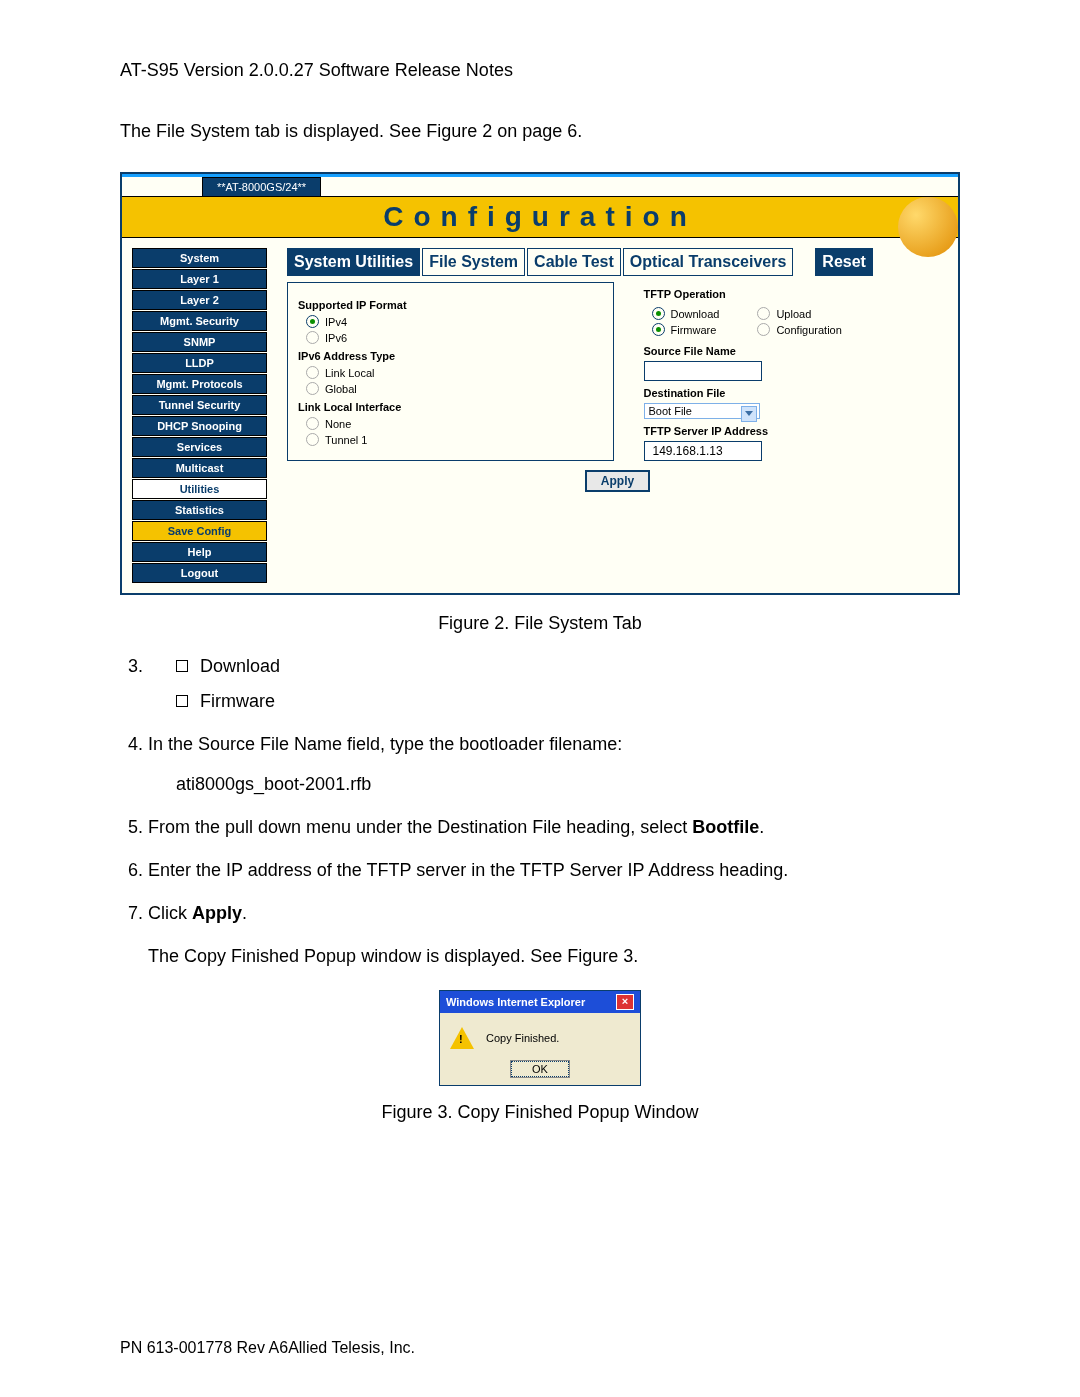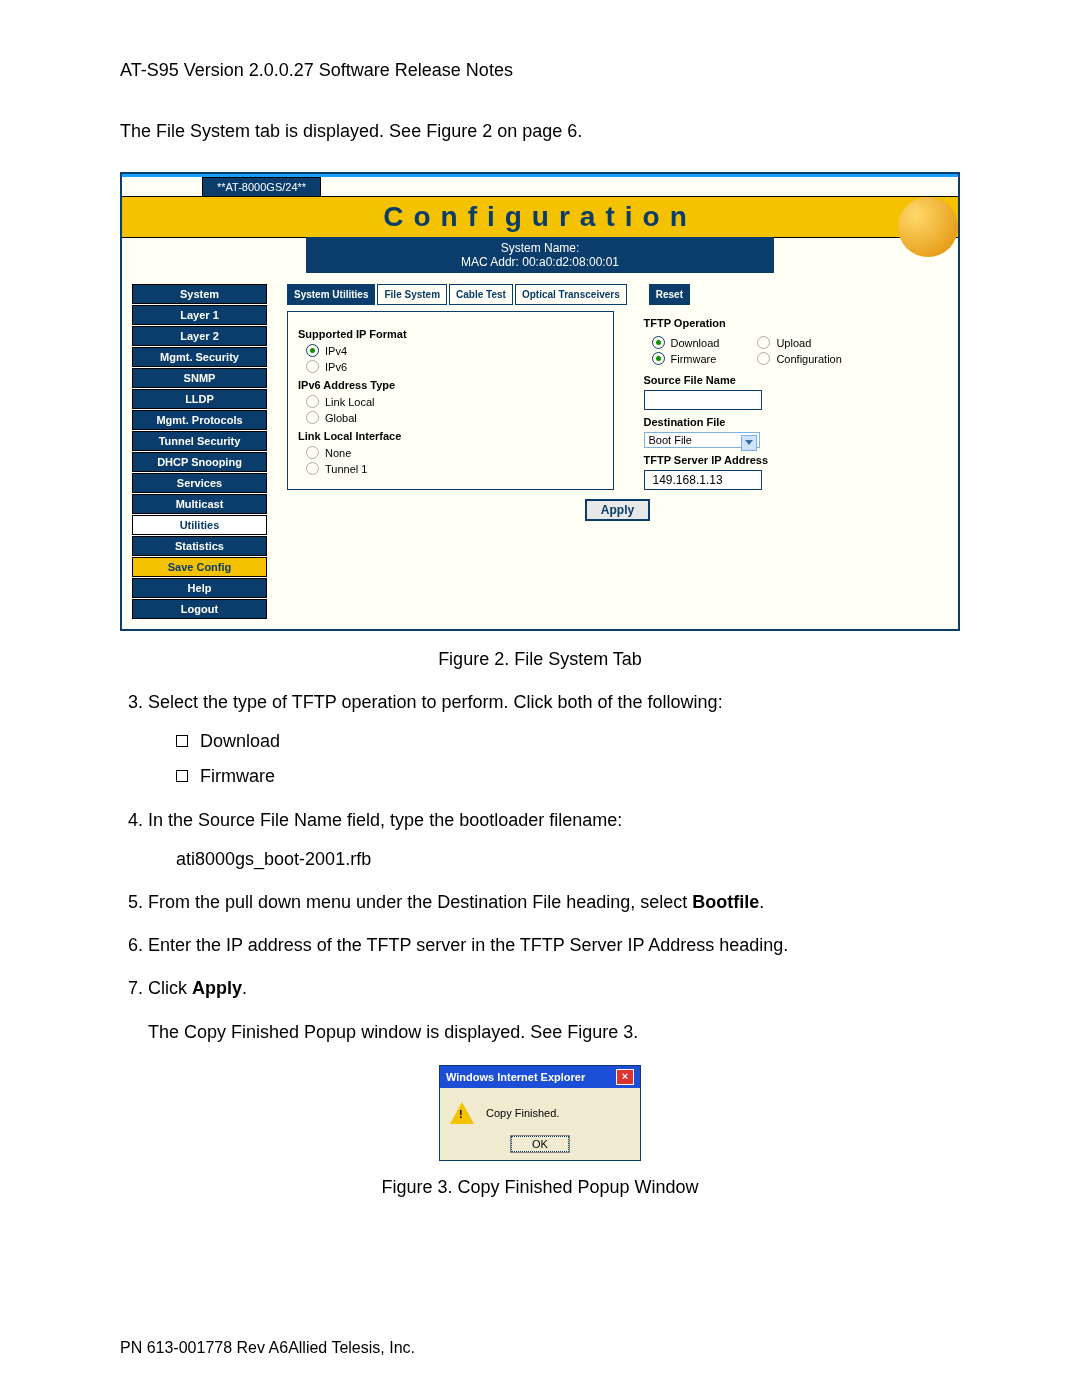--- a/index.html
+++ b/index.html
@@ -11,21 +11,21 @@
   .device{background:#0a3d6b;color:#fff;font-size:11px;padding:3px 14px;margin-left:80px;border:1px solid #000;border-bottom:none;}
   .yellowbar{background:#f5c200;color:#0a3d6b;font-size:28px;font-weight:bold;letter-spacing:10px;text-align:center;padding:4px 0;border-top:1px solid #000;border-bottom:1px solid #000;position:relative;}
   .globe{position:absolute;right:0;top:0;width:60px;height:60px;background:radial-gradient(circle at 30% 30%,#ffd96b,#e08b00);border-radius:50%;}
   .sysname{background:#0a3d6b;color:#fff;font-size:12px;text-align:center;padding:4px 0;width:56%;margin:0;margin-left:22%;position:relative;top:-1px;}
   .content{display:flex;padding:10px 10px 10px 10px;}
   .sidebar{display:flex;flex-direction:column;gap:1px;width:135px;margin-right:20px;}
   .sidebtn{background:#0a3d6b;color:#fff;font-size:11px;font-weight:bold;text-align:center;padding:3px 0;border:1px solid #000;}
   .sidebtn.alt{background:#fff;color:#0a3d6b;}
   .sidebtn.save{background:#f5c200;color:#0a3d6b;}
   .tabs{display:flex;gap:2px;margin-bottom:6px;}
-  .tab{border:1px solid #0a3d6b;font-size:10px;text-align:center;padding:4px 6px;background:#fffff5;color:#0a3d6b;font-weight:bold;}
+  .tab{border:1px solid #0a3d6b;font-size:16px;text-align:center;padding:4px 6px;background:#fffff5;color:#0a3d6b;font-weight:bold;}
   .tab.active{background:#0a3d6b;color:#fff;}
   .section-title{font-size:11px;font-weight:bold;color:#0a3d6b;border-bottom:1px solid #0a3d6b;padding-bottom:2px;margin-bottom:8px;}
   .formcols{display:flex;gap:30px;}
   .formbox{border:1px solid #0a3d6b;padding:10px;font-size:11px;color:#0a3d6b;flex:1;}
   .lbl{font-weight:bold;margin-top:6px;margin-bottom:4px;color:#000;}
   .radio-row{display:flex;align-items:center;gap:6px;margin:3px 0 3px 8px;color:#000;}
   .r{width:11px;height:11px;border:1px solid #0a3d6b;border-radius:50%;display:inline-flex;align-items:center;justify-content:center;}
   .r.sel::after{content:"";width:5px;height:5px;background:#0a8f00;border-radius:50%;}
   .r.unsel{border-color:#aaa;}
   .input{border:1px solid #0a3d6b;background:#fff;font-size:12px;padding:2px 8px;width:100px;}
@@ -60,24 +60,20 @@
   <div class="intro">The File System tab is displayed. See Figure 2 on page 6.</div>
 
   <div class="figure-box">
     <div class="topbar">
         <div class="device">**AT-8000GS/24**</div>
       </div>
     <div class="yellowbar">
       <span>Configuration</span>
       <div class="globe"></div>
     </div>
-    <div class="sysname">
-      <span>System Name:</span><br>
-      <span>MAC Addr:  00:a0:d2:08:00:01</span>
-    </div>
     <div class="content">
       <div class="sidebar">
         <div class="sidebtn">System</div>
         <div class="sidebtn">Layer 1</div>
         <div class="sidebtn">Layer 2</div>
         <div class="sidebtn">Mgmt. Security</div>
         <div class="sidebtn">SNMP</div>
         <div class="sidebtn">LLDP</div>
         <div class="sidebtn">Mgmt. Protocols</div>
         <div class="sidebtn">Tunnel Security</div>
@@ -161,21 +157,20 @@
           </div>
         </div>
         <div class="applybar"><span class="apply">Apply</span></div>
       </div>
     </div>
   </div>
   <div class="caption">Figure 2. File System Tab</div>
 
   <ol class="steps" start="3">
     <li>
-      <span>Select the type of TFTP operation to perform. Click both of the following:</span>
       <ul class="sublist">
         <li>Download</li>
         <li>Firmware</li>
       </ul>
     </li>
     <li>
       <span>In the Source File Name field, type the bootloader filename:</span>
       <div class="code">ati8000gs_boot-2001.rfb</div>
     </li>
     <li>

